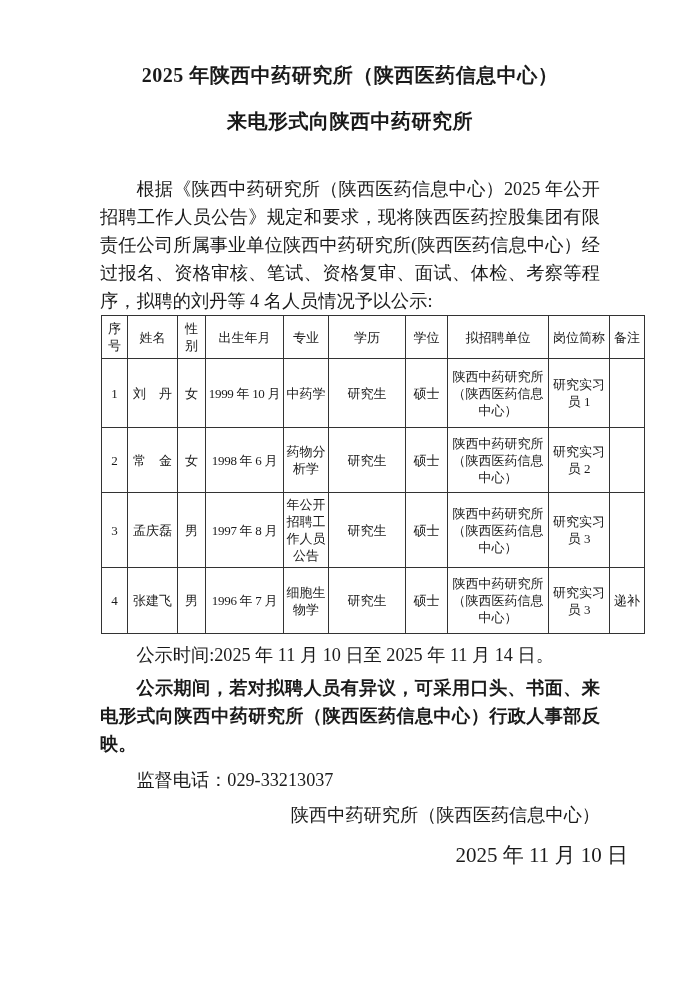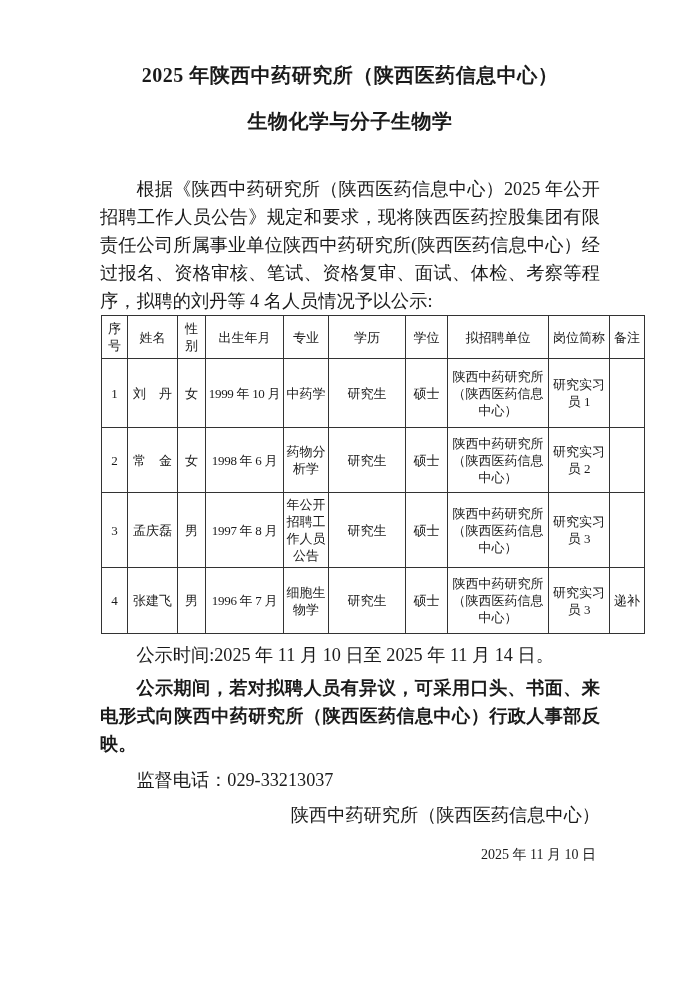--- a/index.html
+++ b/index.html
@@ -57,34 +57,34 @@
   .closing-3 { margin-top: 8px; }
   .sig-line {
     margin: 4px 0 0 0;
     font-size: 18.2px;
     line-height: 34px;
     text-align: right;
     padding-right: 100px;
   }
   .sig-date {
     margin: 6px 0 0 0;
-    font-size: 14px;
+    font-size: 21px;
     line-height: 34px;
     text-align: right;
-    padding-right: 104px;
+    padding-right: 72px;
   }
 </style>
 </head>
 <body>
 
 <div class="page">
 
   <div class="doc-title">
     <div>2025 年陕西中药研究所（陕西医药信息中心）</div>
-    <div>生物化学与分子生物学</div>
+    <div>来电形式向陕西中药研究所</div>
   </div>
 
   <p class="body-para">根据《陕西中药研究所（陕西医药信息中心）2025 年公开招聘工作人员公告》规定和要求，现将陕西医药控股集团有限责任公司所属事业单位陕西中药研究所(陕西医药信息中心）经过报名、资格审核、笔试、资格复审、面试、体检、考察等程序，拟聘的刘丹等 4 名人员情况予以公示:</p>
 
   <table class="roster">
     <colgroup>
       <col style="width:26px">
         <col style="width:50px">
         <col style="width:28px">
       <col style="width:78px">

